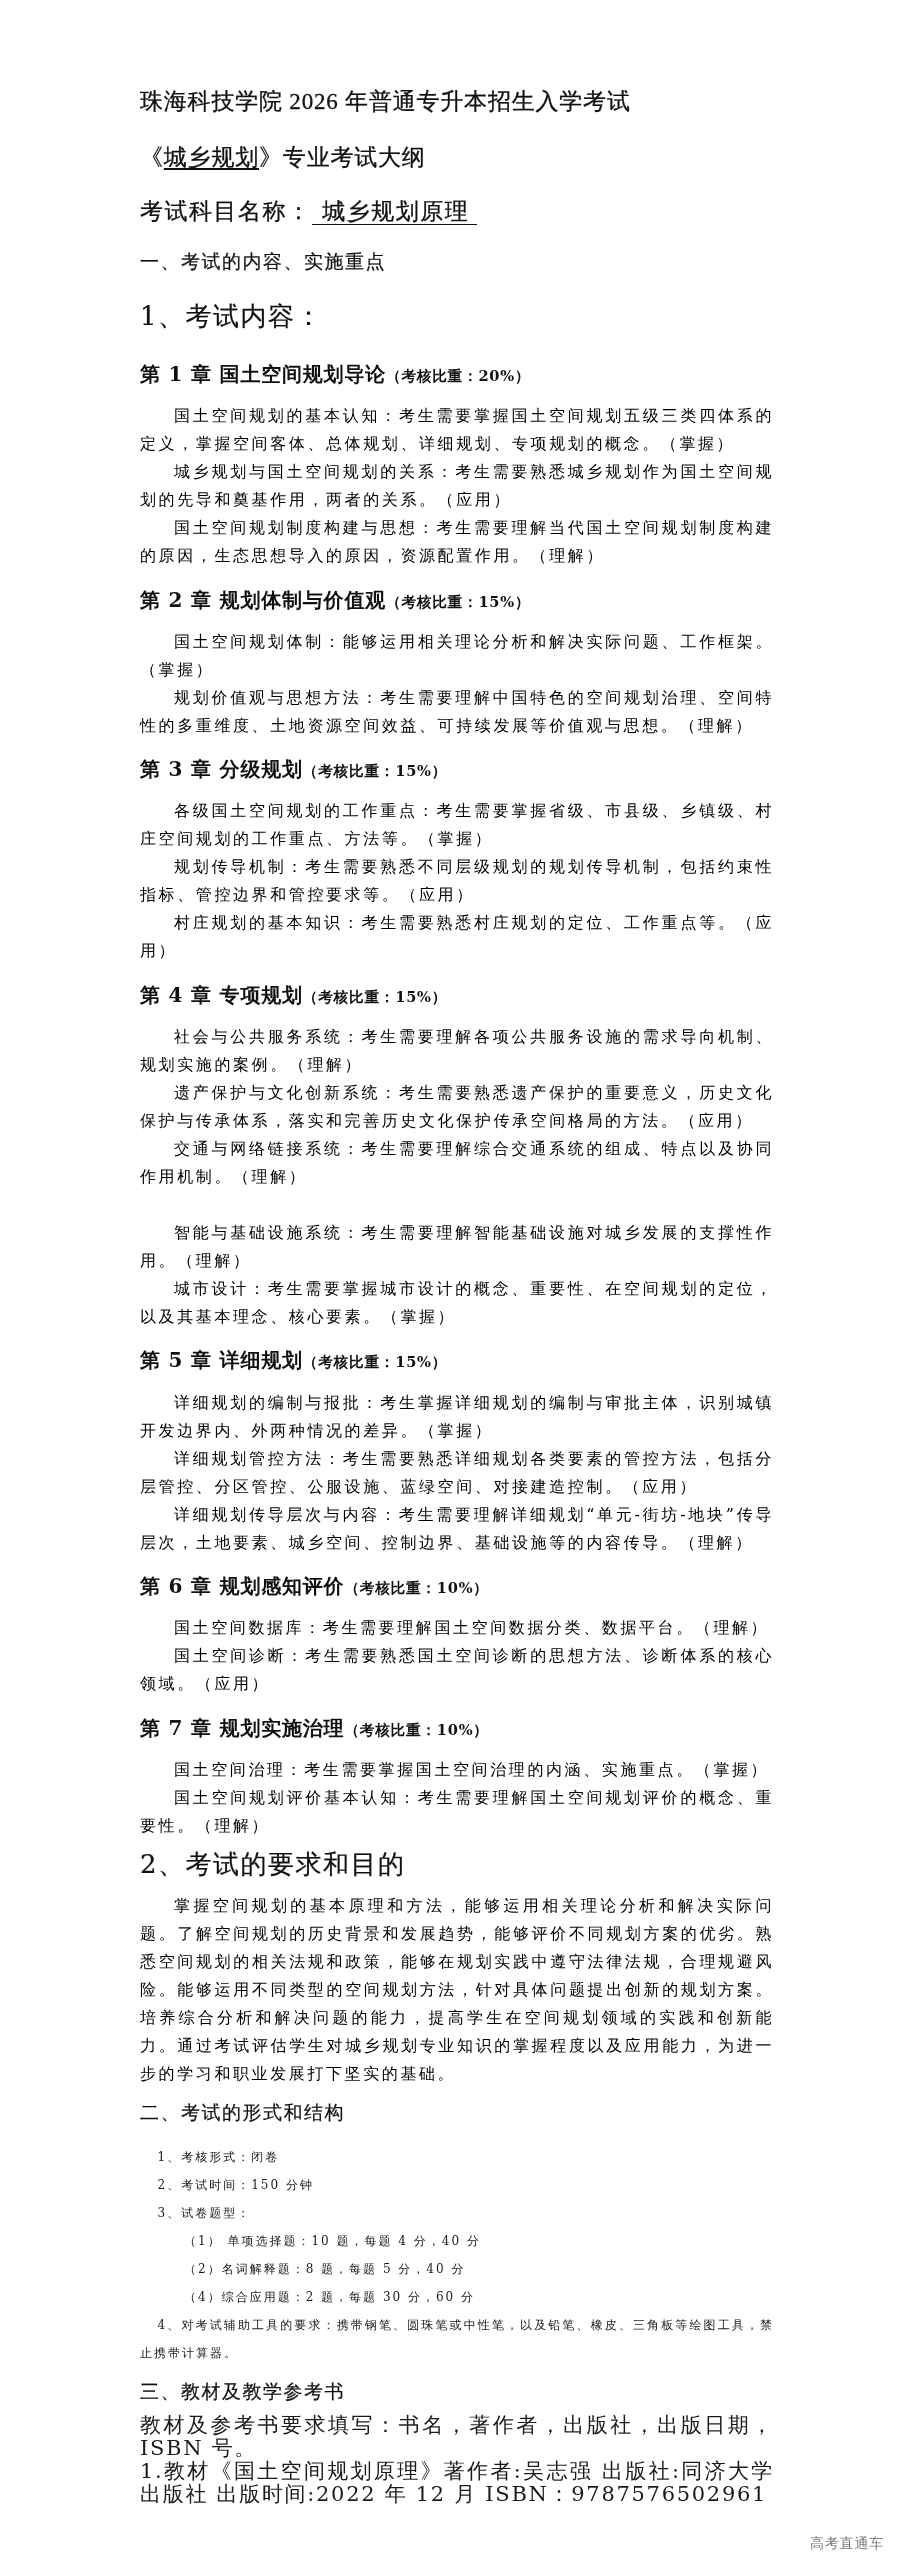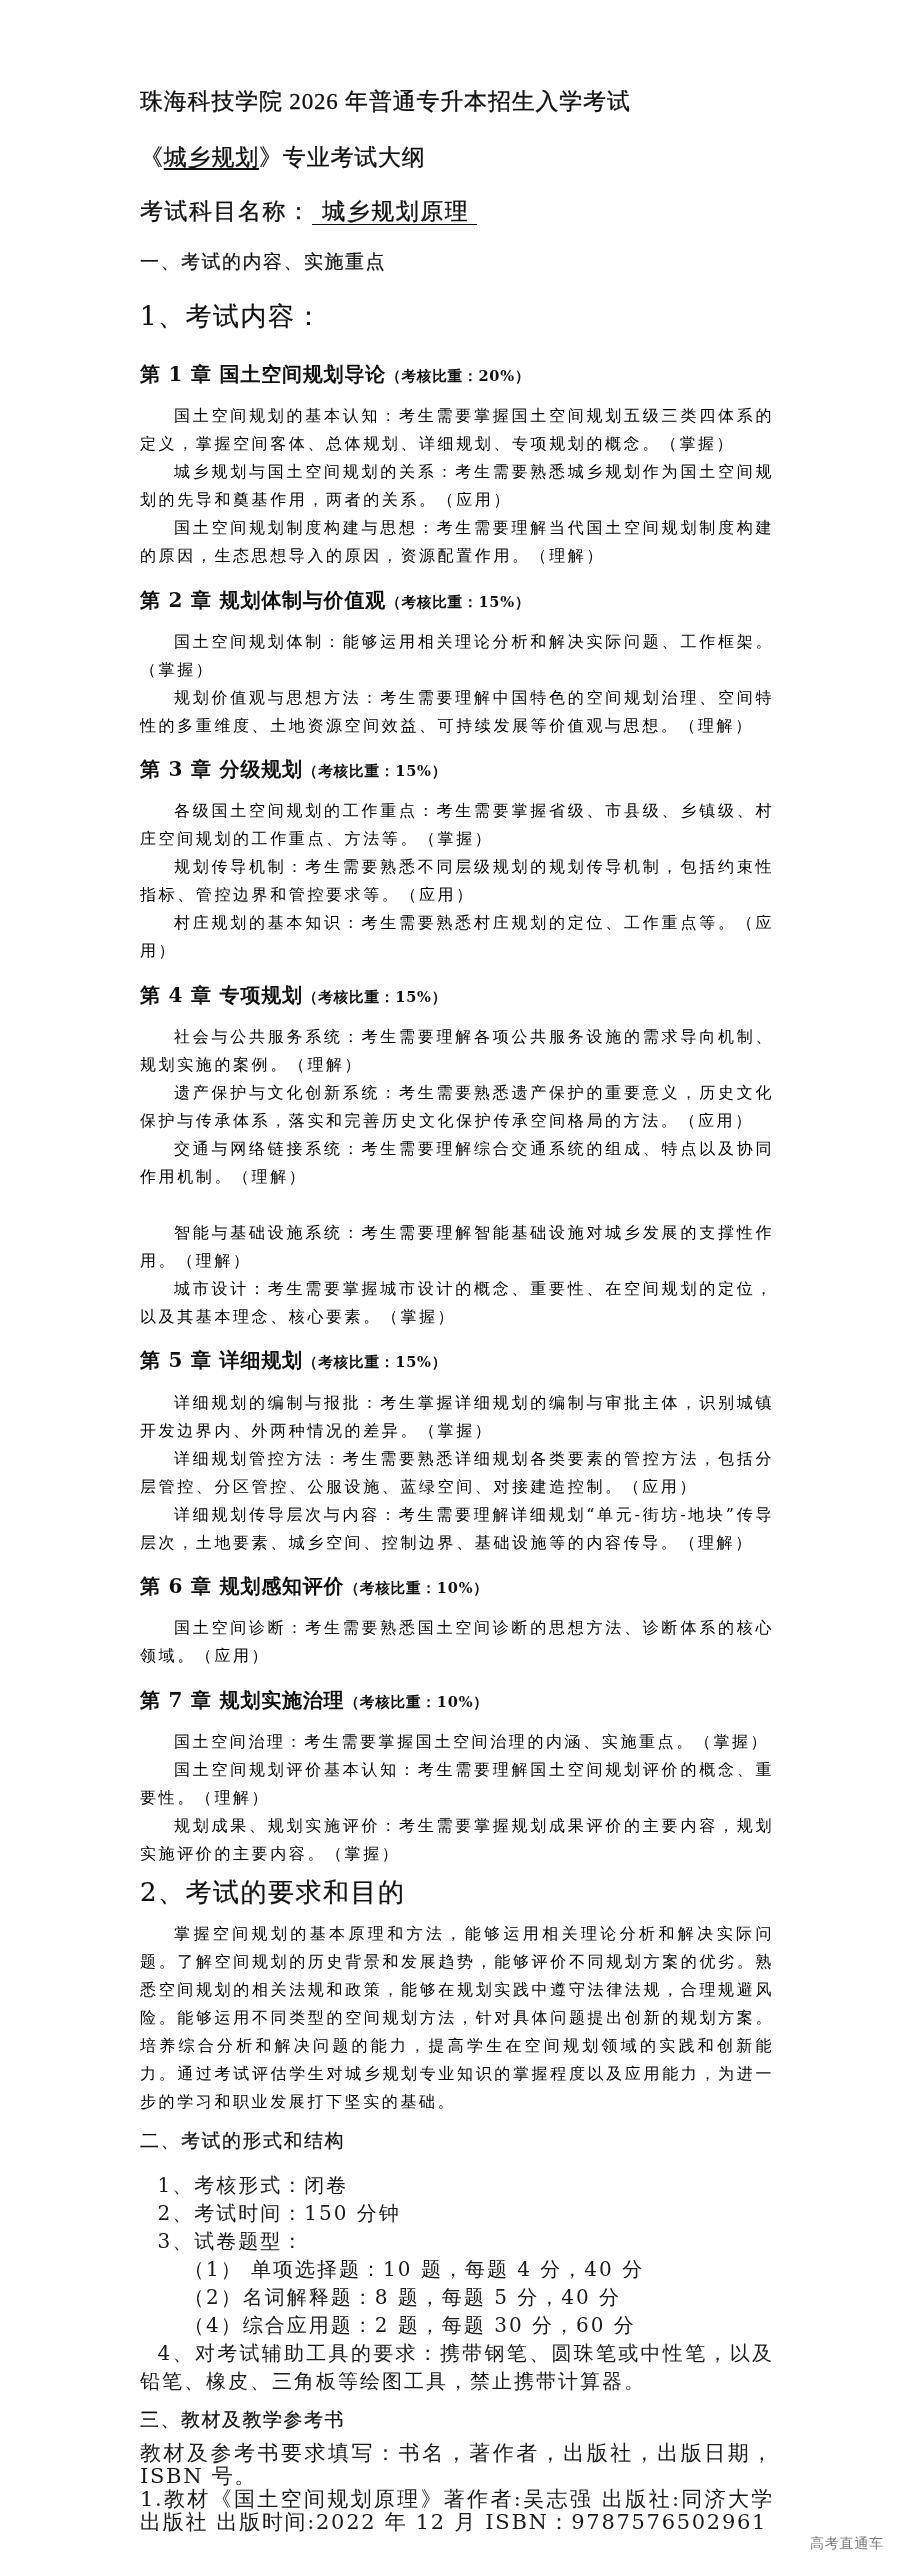--- a/index.html
+++ b/index.html
@@ -74,21 +74,21 @@
       text-indent: 34px;
       text-align: justify;
       margin: 0;
       color: #000000;
     }
     .p.gap { margin-top: 28px; }
     .purpose-body { margin-top: 15.3px; }
     .h1.form { margin-top: 10.7px; }
     .exam-list { margin-top: 18.4px; }
     .li {
-      font-size: 20px;
+      font-size: 12px;
       line-height: 28px;
       letter-spacing: 2px;
       padding-left: 17.6px;
       margin: 0;
       color: #1a1a1a;
     }
     .li.sub { padding-left: 44px; }
     .li.gap { margin-top: 10.7px; }
     .li.wrap { padding-left: 0; text-indent: 17.6px; text-align: justify; }
     .h1.refs { margin-top: 10.7px; }
@@ -157,28 +157,28 @@
 
   <div class="chapter"><span>第 5 章  详细规划</span><span class="weight">（考核比重：15%）</span></div>
   <div class="chapter-body">
     <p class="p">详细规划的编制与报批：考生掌握详细规划的编制与审批主体，识别城镇开发边界内、外两种情况的差异。（掌握）</p>
     <p class="p">详细规划管控方法：考生需要熟悉详细规划各类要素的管控方法，包括分层管控、分区管控、公服设施、蓝绿空间、对接建造控制。（应用）</p>
     <p class="p">详细规划传导层次与内容：考生需要理解详细规划“单元-街坊-地块”传导层次，土地要素、城乡空间、控制边界、基础设施等的内容传导。（理解）</p>
   </div>
 
   <div class="chapter"><span>第 6 章  规划感知评价</span><span class="weight">（考核比重：10%）</span></div>
   <div class="chapter-body">
+    <p class="p">国土空间数据库：考生需要理解国土空间数据分类、数据平台。（理解）</p>
     <p class="p">国土空间诊断：考生需要熟悉国土空间诊断的思想方法、诊断体系的核心领域。（应用）</p>
   </div>
 
   <div class="chapter"><span>第 7 章  规划实施治理</span><span class="weight">（考核比重：10%）</span></div>
   <div class="chapter-body">
     <p class="p">国土空间治理：考生需要掌握国土空间治理的内涵、实施重点。（掌握）</p>
     <p class="p">国土空间规划评价基本认知：考生需要理解国土空间规划评价的概念、重要性。（理解）</p>
-    <p class="p">规划成果、规划实施评价：考生需要掌握规划成果评价的主要内容，规划实施评价的主要内容。（掌握）</p>
   </div>
 
   <div class="h2 later">2、考试的要求和目的</div>
   <div class="purpose-body">
     <p class="p">掌握空间规划的基本原理和方法，能够运用相关理论分析和解决实际问题。了解空间规划的历史背景和发展趋势，能够评价不同规划方案的优劣。熟悉空间规划的相关法规和政策，能够在规划实践中遵守法律法规，合理规避风险。能够运用不同类型的空间规划方法，针对具体问题提出创新的规划方案。培养综合分析和解决问题的能力，提高学生在空间规划领域的实践和创新能力。通过考试评估学生对城乡规划专业知识的掌握程度以及应用能力，为进一步的学习和职业发展打下坚实的基础。</p>
   </div>
 
   <div class="h1 form">二、考试的形式和结构</div>
   <div class="exam-list">
     <p class="li">1、考核形式：闭卷</p>

